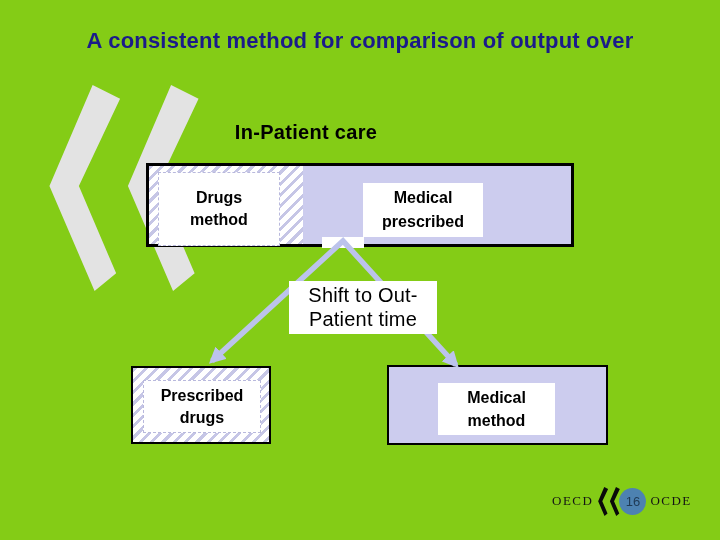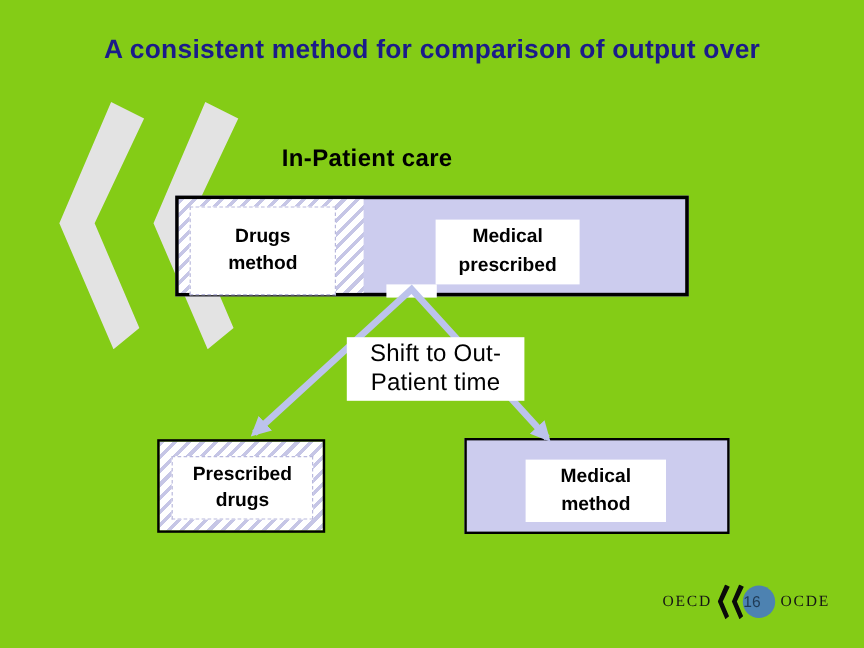--- a/index.html
+++ b/index.html
@@ -56,21 +56,21 @@
   .service-label{left:49px;top:16px;width:117px;height:52px;font-size:16px;line-height:23px;}
   
   .footer-logo{
     left:552px;top:485px;height:32px;display:flex;align-items:center;z-index:2;
     font-family:"Liberation Serif","DejaVu Serif",serif;color:#141414;
   }
   .logo-acronym{font-size:13px;letter-spacing:1.5px;}
   .logo-chevrons{margin:0 1px 0 5px;}
   .page-circle{
     width:27px;height:27px;border-radius:50%;background:#4d82b1;margin:0 4px 0 -2px;
-    display:flex;align-items:center;justify-content:flex-start;
+    display:flex;align-items:center;justify-content:center;
     font-family:"Liberation Sans",sans-serif;font-size:13px;color:#1f3a55;
   }
 </style>
 </head>
 <body>
 
 <div class="slide">
 
   <svg class="abs watermark" width="152" height="206" viewBox="0 0 152 210">
     <g fill="#e3e3e3">

